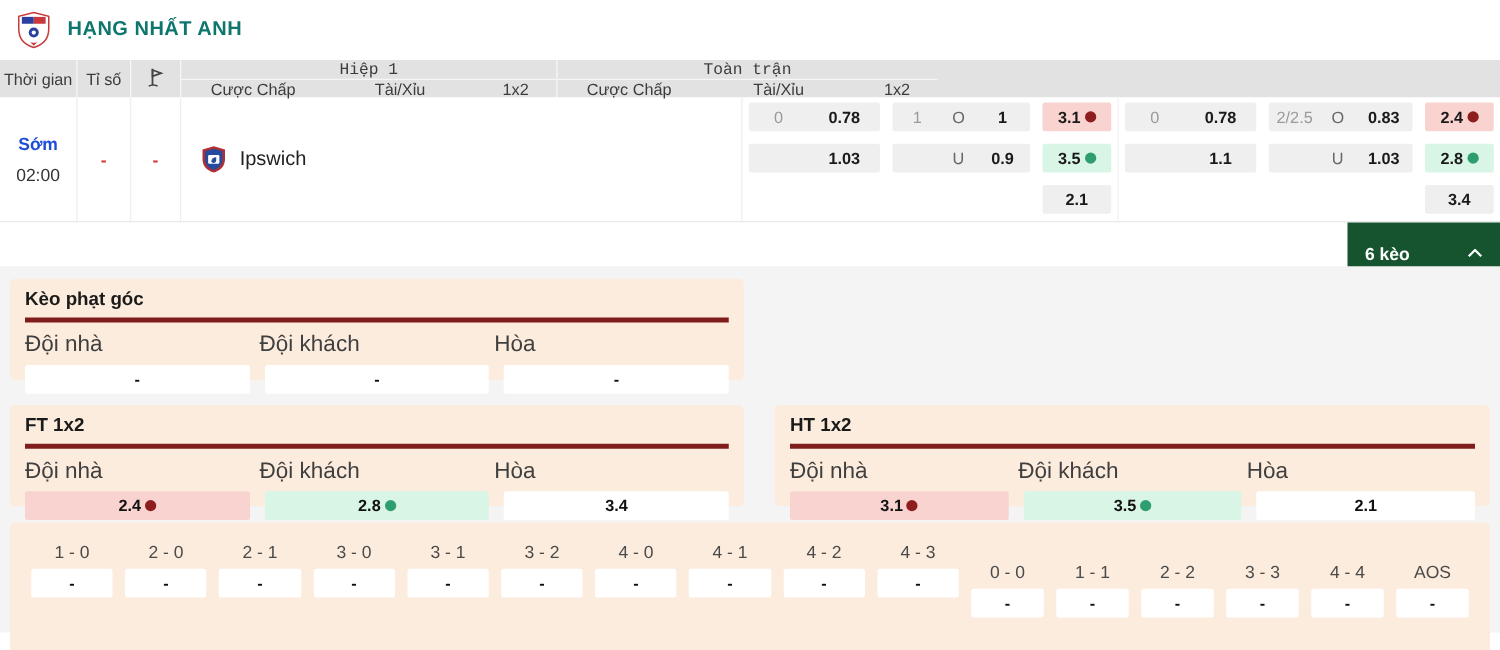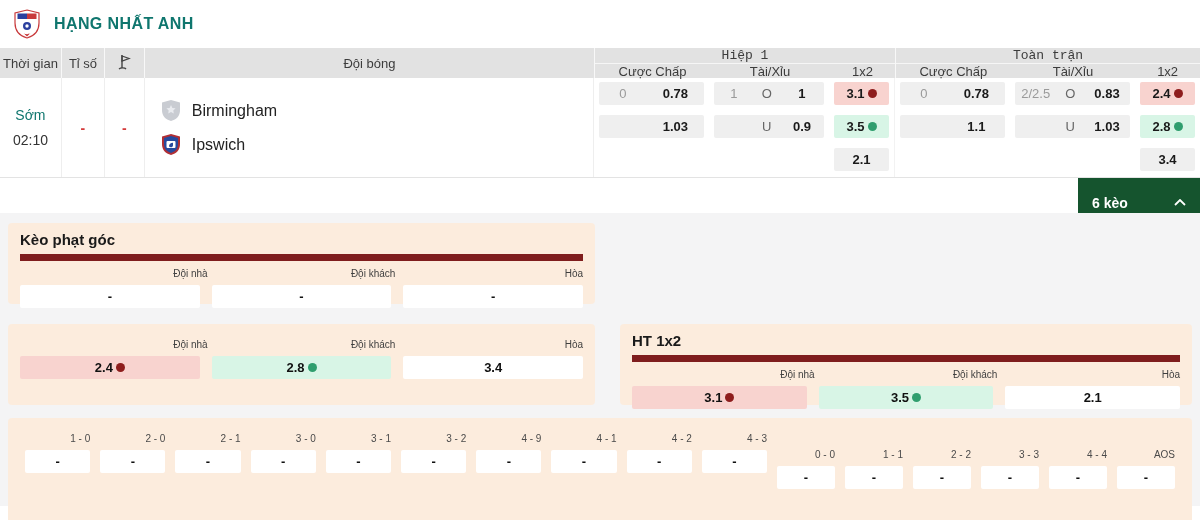--- a/index.html
+++ b/index.html
@@ -18,21 +18,21 @@
   .hgroup{display:flex;flex-direction:column;box-sizing:border-box;}
   .hg1{width:300px}.hg2{width:305px;border-left:1px solid rgba(255,255,255,.75);}
   .hgroup-top{height:22px;display:flex;align-items:center;justify-content:center;border-bottom:1px solid rgba(255,255,255,.7);font-family:Liberation Mono, monospace;}
   .hgroup-sub{display:flex;height:22px;}
   .hgroup-sub span{display:block;text-align:center;}
   .hg1 .s1,.hg2 .s1{width:115px}.hg1 .s2{width:120px}.hg2 .s2{width:125px}.hg1 .s3{width:65px}.hg2 .s3{width:65px}
 
   .trow{display:flex;height:99px;background:#fff;border-bottom:1px solid #e3e3e3;font-size:14px;}
   .trow .cell{box-sizing:border-box;border-right:1px solid #eeeeee;display:flex;align-items:center;justify-content:center;}
   .time-cell{flex-direction:column;gap:9px;}
-  .time-early{font-weight:400;color:#0f766e;}
+  .time-early{font-weight:700;color:#1d4ed8;}
   .time-clock{color:#333;}
   .red-dash{color:#d43a3a;font-weight:700;}
   .team-cell{flex-direction:column;align-items:flex-start !important;justify-content:center;padding-left:16px;gap:11px;}
   .team-row{display:flex;align-items:center;gap:11px;font-size:16px;color:#222;}
   .team-row svg{width:20px;height:23px;}
 
   .odds-group{display:flex;box-sizing:border-box;padding-top:4px;}
   .og2{border-left:1px solid #f2f2f2;}
   .odds-sub{display:flex;flex-direction:column;gap:10px;box-sizing:border-box;padding:0 5px;}
   .odds-sub.w1{width:115px}.odds-sub.w2{width:120px}.odds-sub.w2b{width:125px}.odds-sub.w3{width:65px}
@@ -55,33 +55,33 @@
   .keo-bar{height:35px;background:#fff;position:relative;}
   .keo-btn{position:absolute;right:0;top:0;width:122px;height:49px;background:#15542e;color:#fff;display:flex;align-items:center;justify-content:space-between;padding:0 14px;box-sizing:border-box;font-size:14px;font-weight:700;cursor:pointer;border:none;}
 
   
   .page-bottom{position:relative;background:#f4f4f5;height:293px;}
   .panel{position:absolute;background:#fcecdd;border-radius:4px;padding:8px 12px 10px;box-sizing:border-box;}
   .panel-a{left:8px;top:10px;width:587px;height:81px;}
   .panel-b{left:8px;top:111px;width:587px;height:81px;}
   .panel-c{left:620px;top:111px;width:572px;height:81px;}
   .panel-d{left:8px;top:205px;width:1184px;height:150px;}
-  .panel-title{font-size:15px;font-weight:700;color:#1a1a1a;padding-bottom:6px;border-bottom:7px solid #7f1d1d;}
+  .panel-title{font-size:15px;font-weight:700;color:#1a1a1a;padding-bottom:6px;border-bottom:4px solid #7f1d1d;}
   .panel-headers{display:flex;margin:7px 0 6px;}
-  .panel-headers .ph{flex:1;text-align:right;font-size:10px;color:#3f3f3f;}
+  .panel-headers .ph{flex:1;text-align:left;font-size:18px;color:#3f3f3f;}
   .panel-boxes{display:flex;gap:12px;}
   .pbox{flex:1;height:23px;background:#fff;border-radius:2px;display:flex;align-items:center;justify-content:center;font-size:13px;font-weight:700;color:#111;}
   .pbox.tone-red{background:#f8d3cf;}
   .pbox.tone-green{background:#d8f5e6;}
 
   .score-area{display:flex;}
   .win-group{width:752px;display:flex;}
   .draw-group{flex:1;display:flex;}
   .score-col{flex:1;display:flex;flex-direction:column;padding:0 5px;box-sizing:border-box;}
-  .score-col .score-label{text-align:right;font-size:10px;color:#4a4a4a;margin:7px 0 6px;}
+  .score-col .score-label{text-align:center;font-size:14px;color:#4a4a4a;margin:7px 0 6px;}
   .sbox{height:23px;min-height:23px;background:#fff;border-radius:2px;display:flex;align-items:center;justify-content:center;font-size:13px;font-weight:700;color:#111;margin-bottom:7px;}
   .draw-group .score-col{padding-top:16px;}
 </style>
 </head>
 <body>
 
 <div class="app">
 
   <div class="league-bar">
     <svg class="badge" viewBox="0 0 26 30">
@@ -99,21 +99,20 @@
     <div class="thead">
       <div class="cell c-time">Thời gian</div>
       <div class="cell c-score">Tỉ số</div>
       <div class="cell c-corner">
         <svg width="15" height="18" viewBox="0 0 15 18">
           <path d="M5 1 V14" stroke="#444" stroke-width="1.4" fill="none"></path>
           <path d="M5 2 L12 4.5 L5 7 Z" fill="none" stroke="#444" stroke-width="1.3"></path>
           <path d="M2 15 C3.5 13.6 8 13.6 9 15" stroke="#444" stroke-width="1.3" fill="none"></path>
         </svg>
       </div>
-      <div class="cell c-team">Đội bóng</div>
       <div class="hgroup hg1">
         <div class="hgroup-top">Hiệp 1</div>
         <div class="hgroup-sub">
           <span class="s1">Cược Chấp</span>
           <span class="s2">Tài/Xỉu</span>
           <span class="s3">1x2</span>
         </div>
       </div>
       <div class="hgroup hg2">
         <div class="hgroup-top">Toàn trận</div>
@@ -121,36 +120,29 @@
           <span class="s1">Cược Chấp</span>
           <span class="s2">Tài/Xỉu</span>
           <span class="s3">1x2</span>
         </div>
       </div>
     </div>
 
     <div class="trow">
       <div class="cell c-time time-cell">
         <span class="time-early">Sớm</span>
-        <span class="time-clock">02:10</span>
+        <span class="time-clock">02:00</span>
       </div>
       <div class="cell c-score">
         <span class="red-dash">-</span>
       </div>
       <div class="cell c-corner">
         <span class="red-dash">-</span>
       </div>
       <div class="cell c-team team-cell">
-        <div class="team-row">
-          <svg viewBox="0 0 20 23">
-            <path d="M10 1 L19 3.5 V11 C19 17 15.5 20.5 10 22 C4.5 20.5 1 17 1 11 V3.5 Z" fill="#c9ccd2"></path>
-            <path d="M10 6 l1.4 2.9 3.2 .4 -2.3 2.2 .5 3.1 -2.8 -1.5 -2.8 1.5 .5 -3.1 -2.3 -2.2 3.2 -.4 Z" fill="#e9ebef"></path>
-          </svg>
-          <span>Birmingham</span>
-        </div>
         <div class="team-row">
           <svg viewBox="0 0 20 23">
             <path d="M10 1 L19 3.5 V11 C19 17 15.5 20.5 10 22 C4.5 20.5 1 17 1 11 V3.5 Z" fill="#b02f35"></path>
             <path d="M10 3 L17 5 V11 C17 15.5 14.5 18.5 10 20 C5.5 18.5 3 15.5 3 11 V5 Z" fill="#264a9e"></path>
             <rect x="5.5" y="8" width="9" height="7" rx="1" fill="#fff"></rect>
             <path d="M8 13.5 c0-2.4 1.5-3.8 4-3.8 v2.2 c0 1.6-.8 2.4-2.4 2.4 z" fill="#264a9e"></path>
           </svg>
           <span>Ipswich</span>
         </div>
       </div>
@@ -263,20 +255,21 @@
 
         </div>
           <div class="pbox">
           <span>-</span>
 
         </div>
         </div>
     </div>
 
     <div class="panel panel-b">
+      <div class="panel-title">FT 1x2</div>
       <div class="panel-headers">
           <div class="ph">Đội nhà</div>
           <div class="ph">Đội khách</div>
           <div class="ph">Hòa</div>
         </div>
       <div class="panel-boxes">
           <div class="pbox tone-red">
           <span>2.4</span>
           <span class="dot tone-red"></span>
         </div>
@@ -341,21 +334,21 @@
             <div class="score-label">3 - 1</div>
             <div class="sbox">-</div>
 
           </div>
             <div class="score-col">
             <div class="score-label">3 - 2</div>
             <div class="sbox">-</div>
 
           </div>
             <div class="score-col">
-            <div class="score-label">4 - 9</div>
+            <div class="score-label">4 - 0</div>
             <div class="sbox">-</div>
 
           </div>
             <div class="score-col">
             <div class="score-label">4 - 1</div>
             <div class="sbox">-</div>
 
           </div>
             <div class="score-col">
             <div class="score-label">4 - 2</div>

